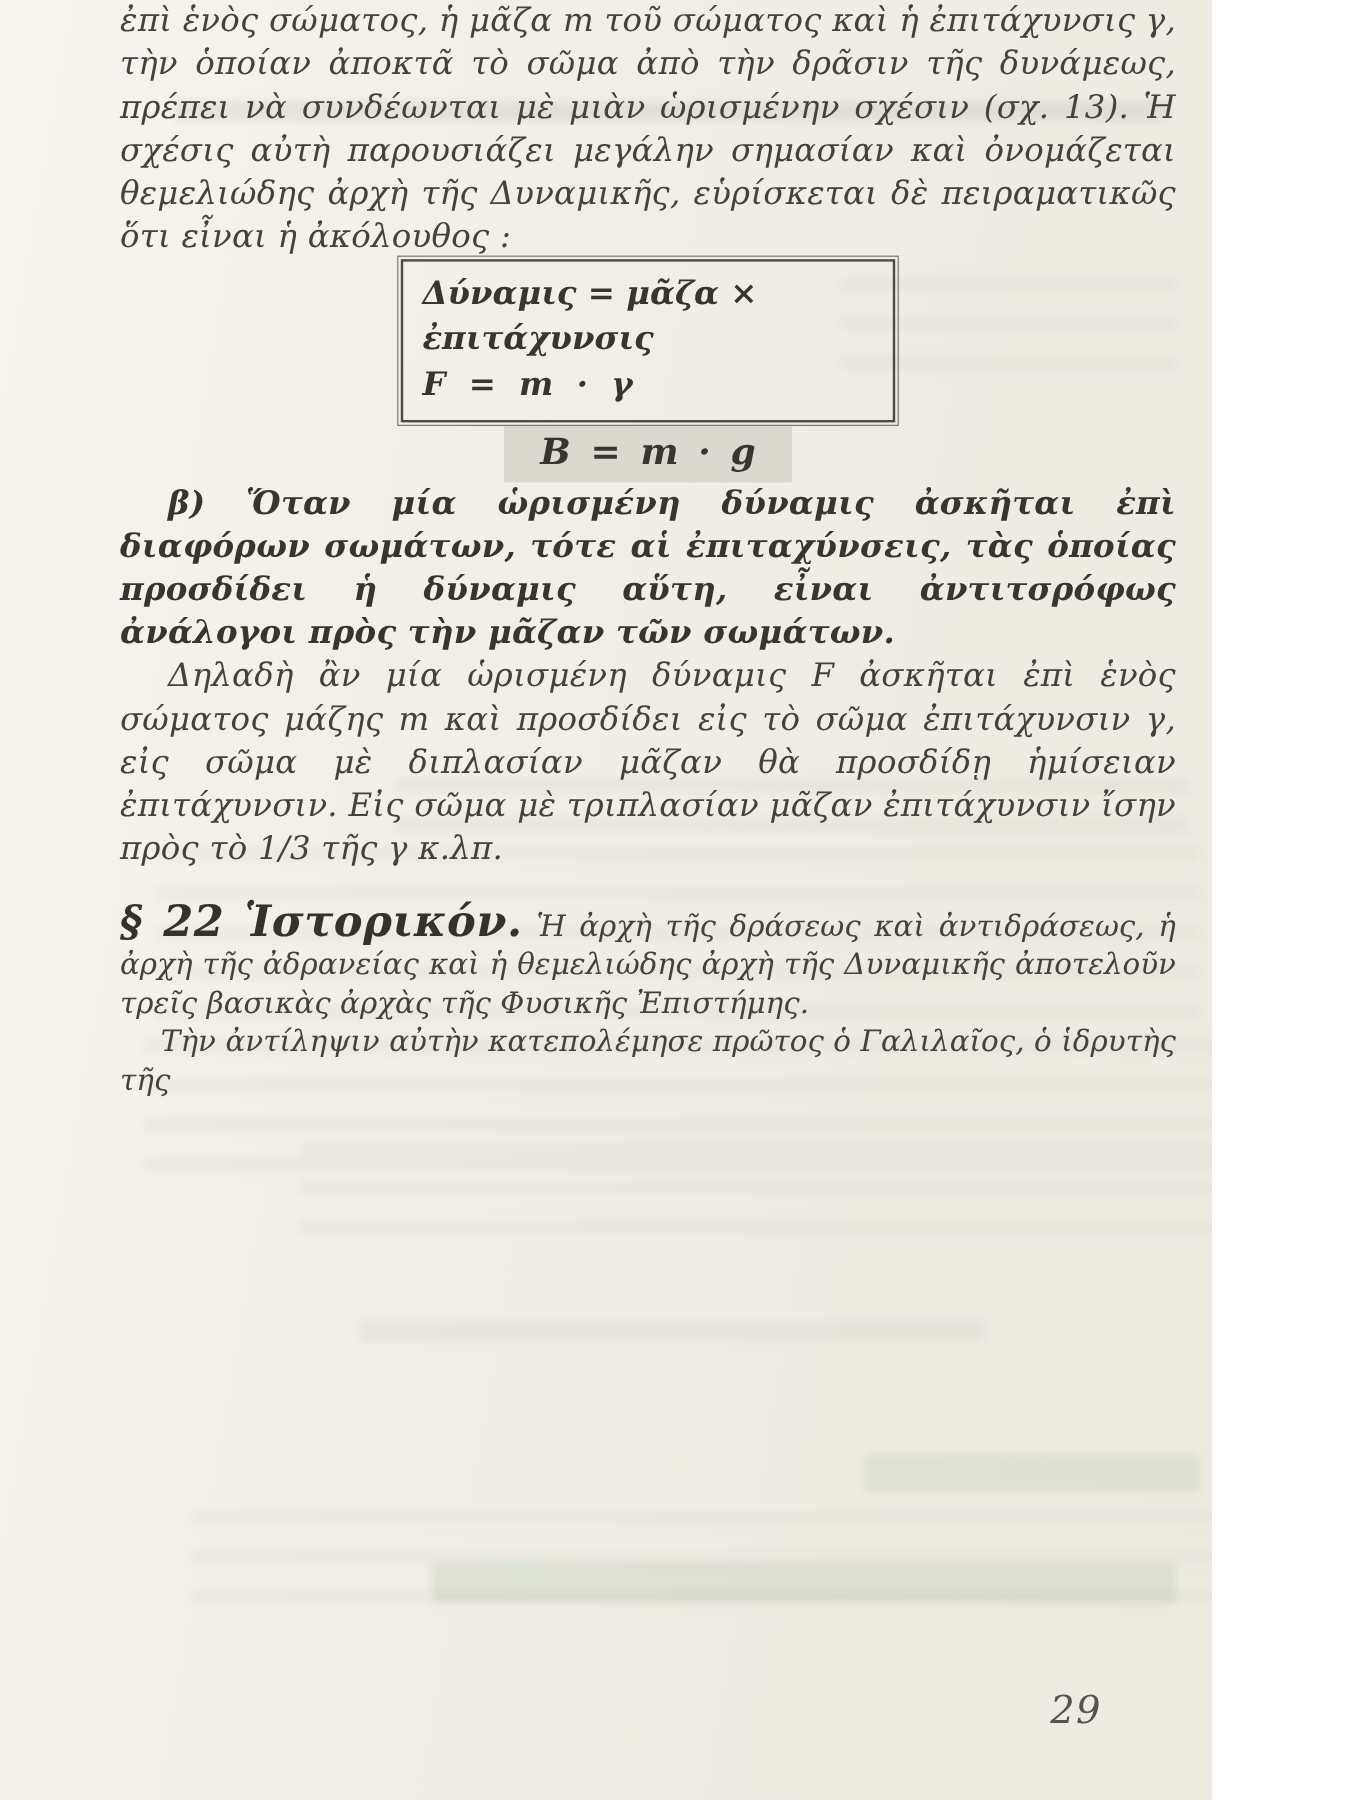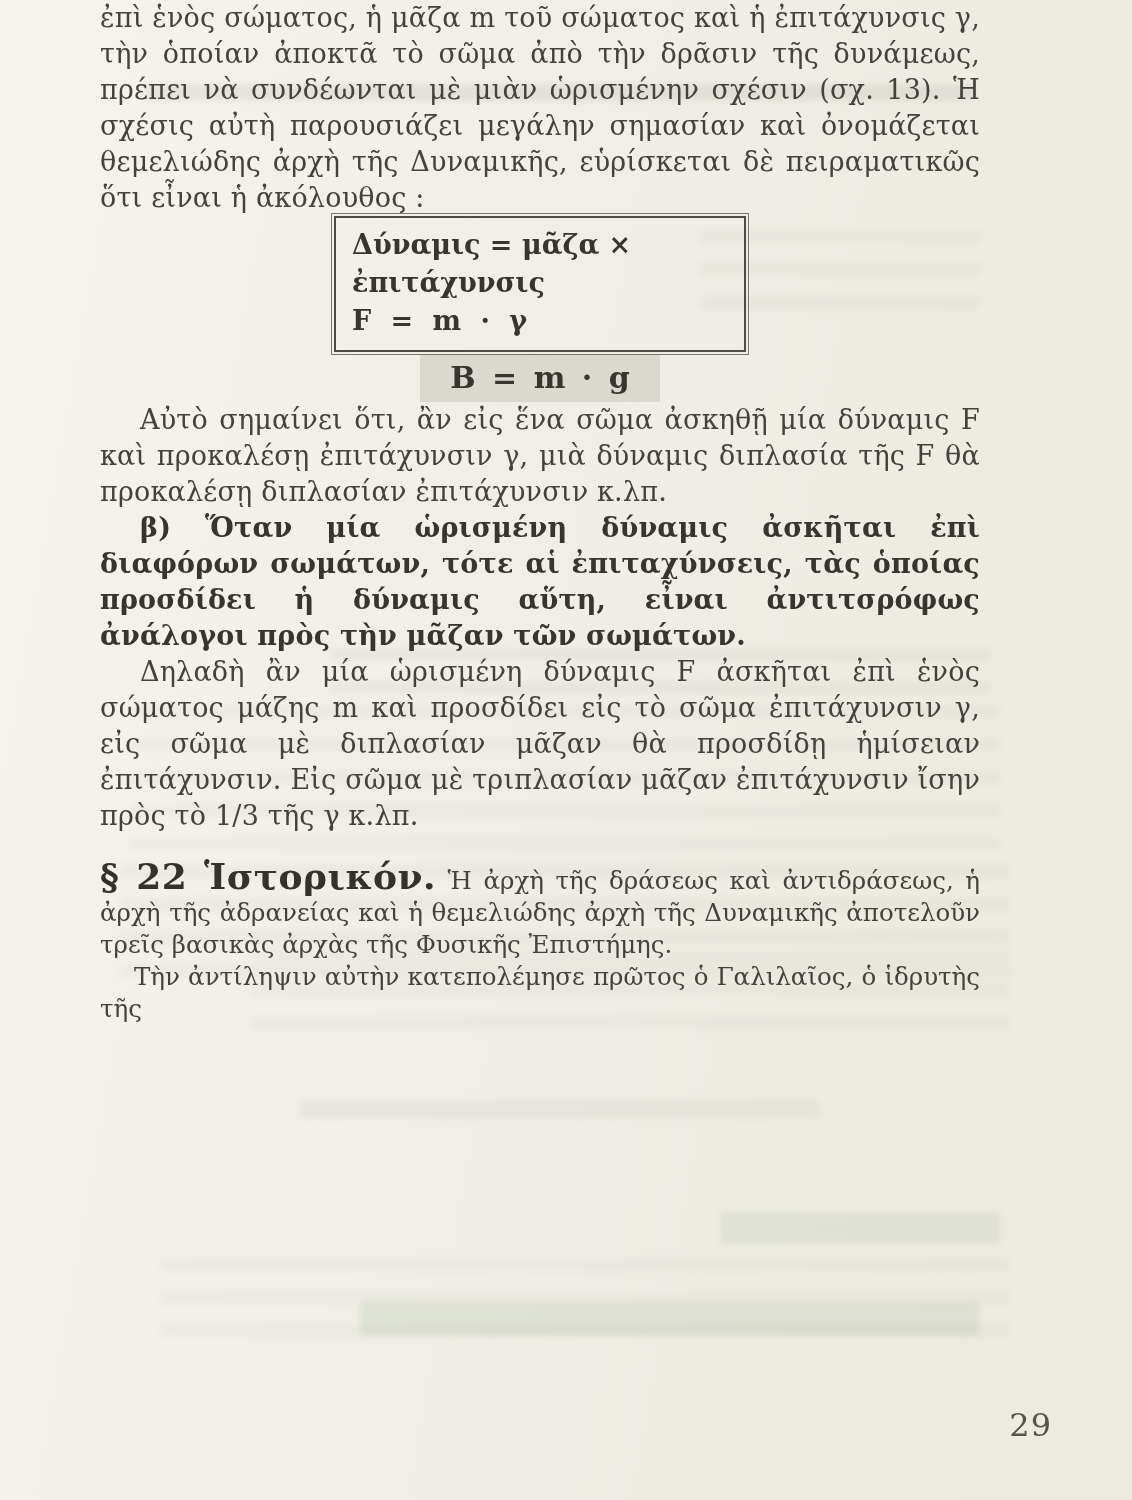--- a/index.html
+++ b/index.html
@@ -1,23 +1,24 @@
 <!DOCTYPE html>
 <html lang="el"><head>
 <meta charset="utf-8">
 <style>
   html, body { margin: 0; padding: 0; }
   .page {
     position: relative;
-    width: 1132px;
+    width: 1010px;
     height: 1500px;
     background: linear-gradient(100deg, #f6f4ef 0%, #f1efe8 35%, #eeebe3 75%, #edeae2 100%);
     font-family: "DejaVu Serif", "Liberation Serif", serif;
     color: #44423c;
     overflow: hidden;
+    font-style: italic;
   }
   .text-block {
     position: absolute;
     left: 100px;
     top: 0;
     width: 880px;
   }
   p.body {
     margin: 0;
     font-size: 27px;
@@ -79,21 +80,21 @@
   .section-heading {
     font-weight: bold;
     color: #34322c;
     font-size: 36px;
     letter-spacing: 0.5px;
   }
   .sec-indent { text-indent: 34px; }
 
   .page-number {
     position: absolute;
-    right: 80px;
+    right: 92px;
     bottom: 56px;
     font-size: 32px;
     color: #55534b;
     letter-spacing: 1px;
     margin-top: 14px;
   }
 
   
   .ghost {
     position: absolute;
@@ -135,21 +136,20 @@
       <div class="fline fsym">F = m · γ</div>
     </div>
 
 
     <div class="formula-weight-wrap">
       <span class="formula-weight">B = m · g</span>
     </div>
 
 
 
-    <p class="body indent p5">Αὐτὸ σημαίνει ὅτι, ἂν εἰς ἕνα σῶμα ἀσκηθῇ μία δύναμις F καὶ προκαλέσῃ ἐπιτάχυνσιν γ, μιὰ δύναμις διπλασία τῆς F θὰ προκαλέσῃ διπλασίαν ἐπιτάχυνσιν κ.λπ.</p>
 
     <p class="body indent bold pb">β) Ὅταν μία ὡρισμένη δύναμις ἀσκῆται ἐπὶ διαφόρων σωμάτων, τότε αἱ ἐπιταχύνσεις, τὰς ὁποίας προσδίδει ἡ δύναμις αὕτη, εἶναι ἀντιτσρόφως ἀνάλογοι πρὸς τὴν μᾶζαν τῶν σωμάτων.</p>
 
     <p class="body indent p7">Δηλαδὴ ἂν μία ὡρισμένη δύναμις F ἀσκῆται ἐπὶ ἑνὸς σώματος μάζης m καὶ προσδίδει εἰς τὸ σῶμα ἐπιτάχυνσιν γ, εἰς σῶμα μὲ διπλασίαν μᾶζαν θὰ προσδίδῃ ἡμίσειαν ἐπιτάχυνσιν. Εἰς σῶμα μὲ τριπλασίαν μᾶζαν ἐπιτάχυνσιν ἴσην πρὸς τὸ 1/3 τῆς γ κ.λπ.</p>
 
     <p class="section sec-first"><span class="section-heading">§ 22 Ἱστορικόν.</span> <span>Ἡ ἀρχὴ τῆς δράσεως καὶ ἀντιδράσεως, ἡ ἀρχὴ τῆς ἀδρανείας καὶ ἡ θεμελιώδης ἀρχὴ τῆς Δυναμικῆς ἀποτελοῦν τρεῖς βασικὰς ἀρχὰς τῆς Φυσικῆς Ἐπιστήμης.</span></p>
 
 
     <p class="section sec-indent">Τὴν ἀντίληψιν αὐτὴν κατεπολέμησε πρῶτος ὁ Γαλιλαῖος, ὁ ἱδρυτὴς τῆς</p>
 

